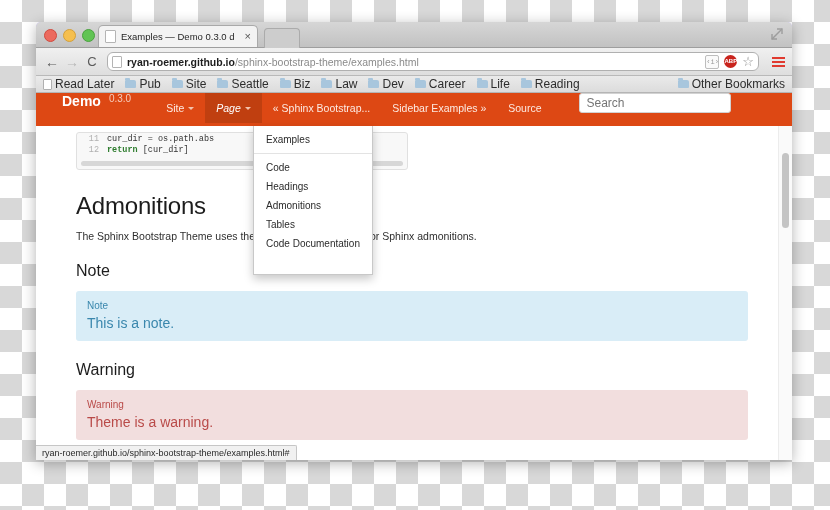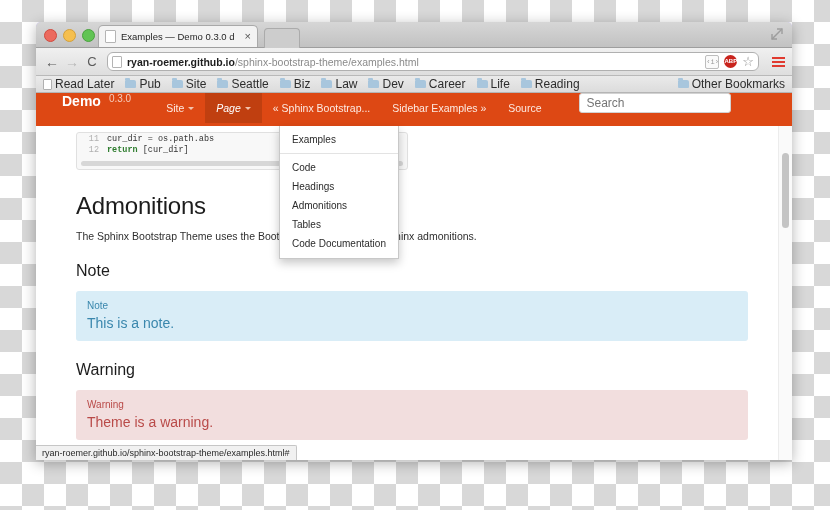--- a/index.html
+++ b/index.html
@@ -214,28 +214,28 @@
     font-size: 12px; color: #9b9b9b;
     padding: 0 7px;
     box-sizing: border-box;
     font-family: "Liberation Sans", sans-serif;
     outline: none;
   }
 
   
   .dropdown {
     position: absolute;
-    left: 243px; top: 33px;
+    left: 217px; top: 33px;
     width: 118px;
     background: #ffffff;
     border: 1px solid #c8c8c8;
     border-top: none;
     box-shadow: 0 4px 9px rgba(0,0,0,0.22);
     z-index: 20;
-    padding: 4px 0 5px;
+    padding: 4px 0 21px;
   }
   .ditem {
     font-size: 10px; color: #2b2b2b;
     padding: 4px 12px;
     white-space: nowrap;
   }
   .ddiv { height: 1px; background: #e3e3e3; margin: 4px 0; }
 
   
   .doc-body {

